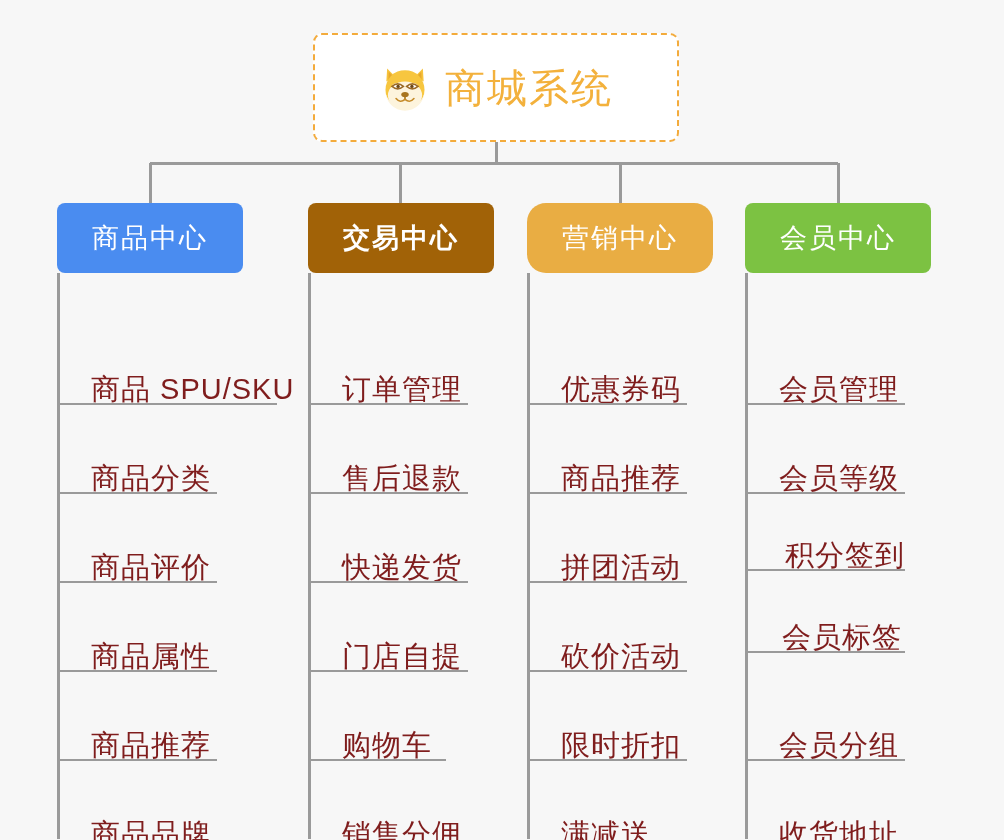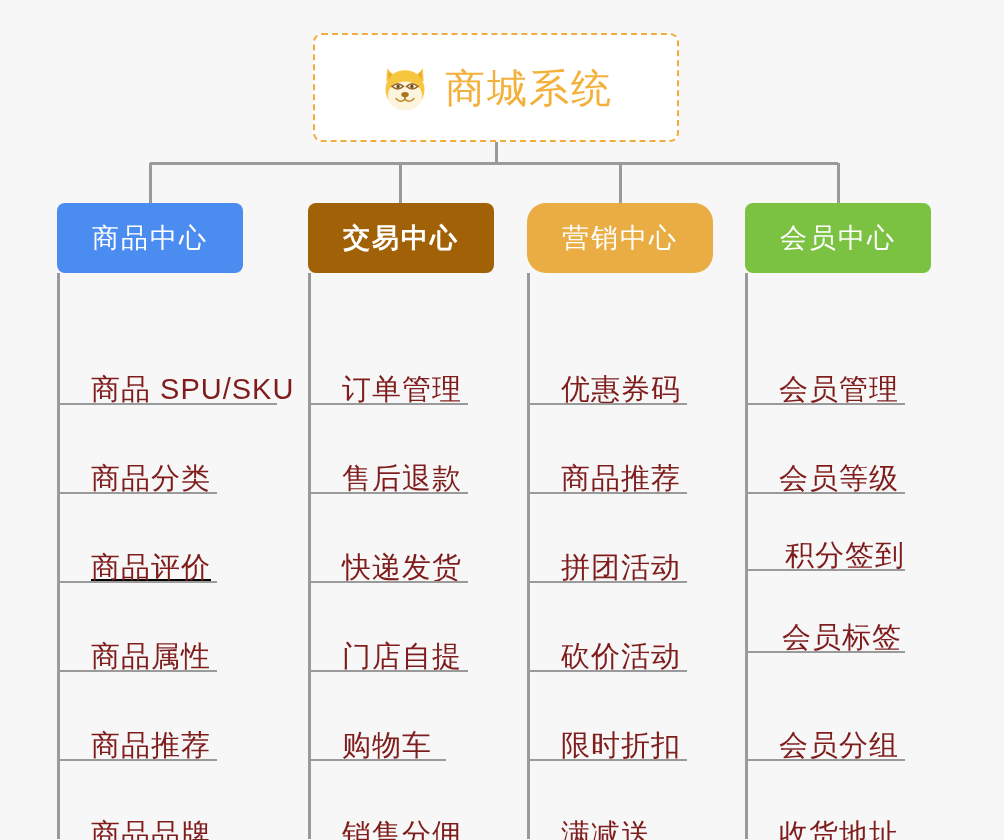--- a/index.html
+++ b/index.html
@@ -169,21 +169,21 @@
     <div class="branch-spine" style="height:566px;"></div>
     <div class="leaf-list">
       <div class="leaf" style="top:94px;  width:220px;">
         <span class="leaf-label">商品 SPU/SKU</span>
         <span class="leaf-underline" style="width:220px;"></span>
       </div>
       <div class="leaf" style="top:183px; width:160px;">
         <span class="leaf-label">商品分类</span>
         <span class="leaf-underline" style="width:160px;"></span>
       </div>
-      <div class="leaf" style="top:272px; width:160px;text-decoration:underline;">
+      <div class="leaf" style="top:272px; width:160px;">
         <span class="leaf-label">商品评价</span>
         <span class="leaf-underline" style="width:160px;"></span>
       </div>
       <div class="leaf" style="top:361px; width:160px;">
         <span class="leaf-label">商品属性</span>
         <span class="leaf-underline" style="width:160px;"></span>
       </div>
       <div class="leaf" style="top:450px; width:160px;">
         <span class="leaf-label">商品推荐</span>
         <span class="leaf-underline" style="width:160px;"></span>

